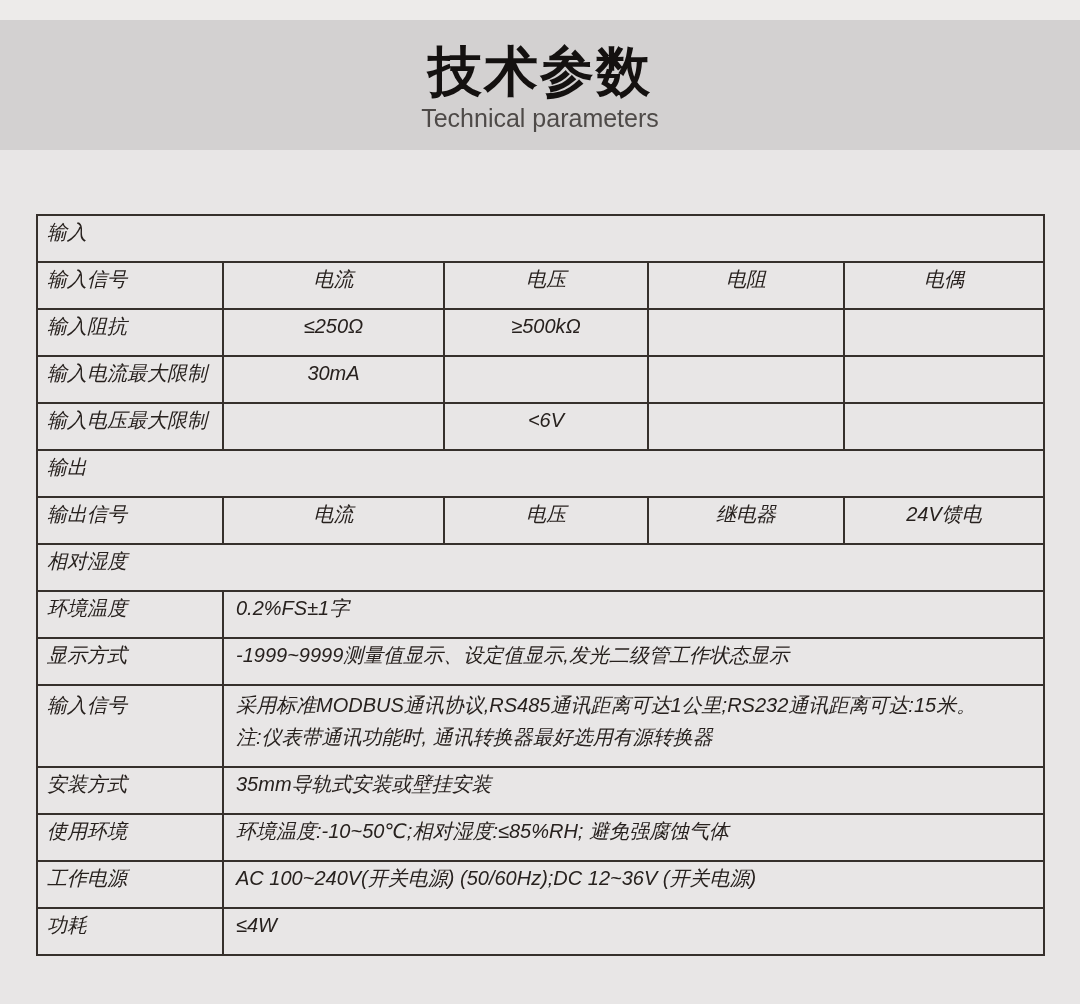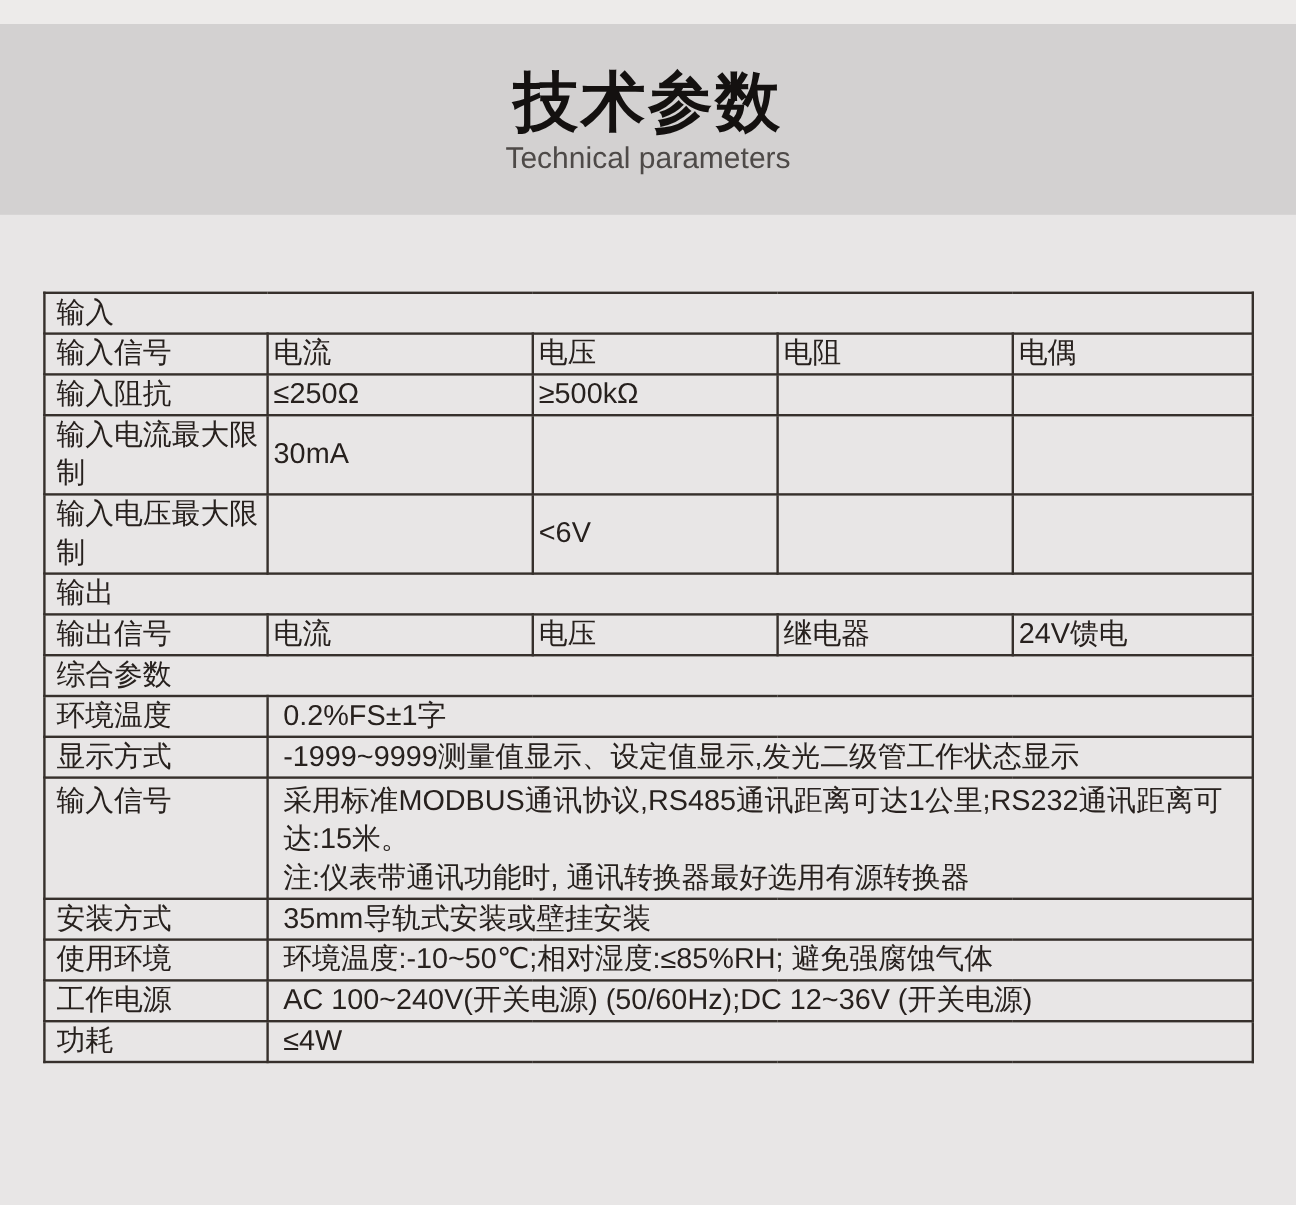--- a/index.html
+++ b/index.html
@@ -12,46 +12,47 @@
   }
   html,body{margin:0;padding:0;}
   body{
     width:1080px;height:1004px;overflow:hidden;
     background:var(--page-bg);
     color:var(--text);
     font-family:"Liberation Sans","DejaVu Sans",sans-serif;
   }
   .top-strip{height:20px;background:var(--strip-bg);}
   .title-band{
-    height:159px;background:var(--band-bg);
+    height:130px;background:var(--band-bg);
     display:flex;flex-direction:column;align-items:center;justify-content:center;
   }
   .page-title{
     font-size:54px;font-weight:bold;line-height:1;letter-spacing:2px;
     color:#141110;margin-top:6px;
   }
   .page-subtitle{
     font-size:25px;color:var(--subtitle);margin-top:6px;letter-spacing:0;
   }
   table.spec-table{
     border-collapse:collapse;table-layout:fixed;
     margin:64px 0 0 36px;width:1007px;
     background:var(--page-bg);
   }
   .spec-table td{
     border:2px solid var(--border);
-    font-size:24px;font-weight:500;
+    font-size:20px;font-weight:500;
     line-height:32px;
-    padding:0 6px 0 9px;
+    padding:0 6px 13px 9px;
     white-space:pre-line;
     overflow:hidden;
     vertical-align:middle;
+    font-style:italic;
   }
   .spec-table tr{height:33px;}
-  .spec-table td.center{text-align:left;padding-left:4px;padding-right:4px;}
+  .spec-table td.center{text-align:center;padding-left:4px;padding-right:4px;}
   .spec-table td.value{padding-left:12px;}
   .spec-table tr.vtop td{vertical-align:top;padding-top:3px;}
 </style>
 </head>
 <body>
 
 <div class="top-strip"></div>
 
 <div class="title-band">
   <div class="page-title">技术参数</div>
@@ -102,21 +103,21 @@
         <td colspan="5">输出</td>
       </tr>
       <tr>
         <td>输出信号</td>
         <td class="center">电流</td>
         <td class="center">电压</td>
         <td class="center">继电器</td>
         <td class="center">24V馈电</td>
       </tr>
       <tr>
-        <td colspan="5">综合参数</td>
+        <td colspan="5">相对湿度</td>
       </tr>
       <tr>
         <td>环境温度</td>
         <td colspan="4" class="value">0.2%FS±1字</td>
       </tr>
       <tr>
         <td>显示方式</td>
         <td colspan="4" class="value">-1999~9999测量值显示、设定值显示,发光二级管工作状态显示</td>
       </tr>
       <tr class="vtop" style="height: 66px;">

